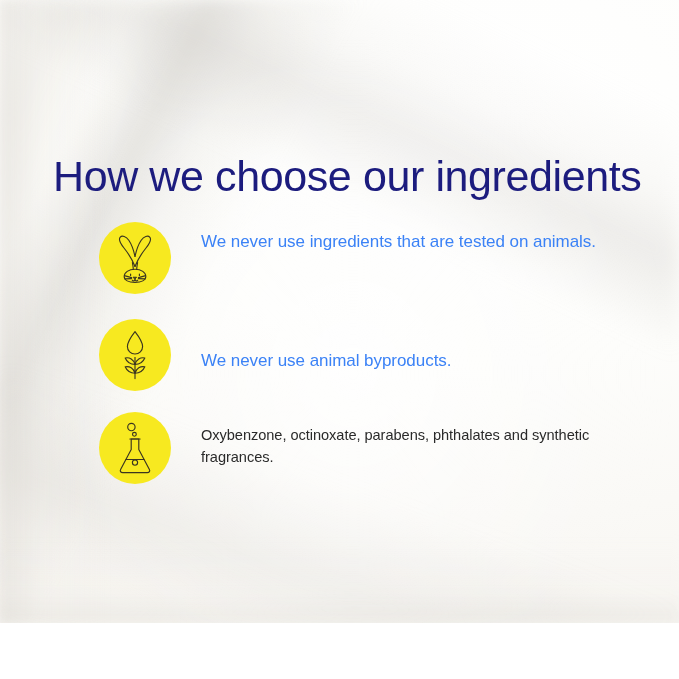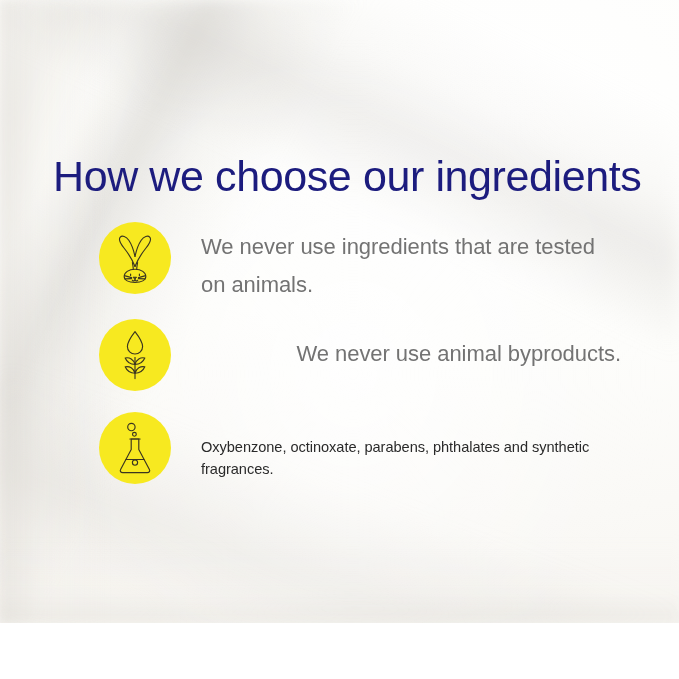--- a/index.html
+++ b/index.html
@@ -140,38 +140,38 @@
   }
 
   .item-text {
     position: absolute;
     left: 102px;
     top: 0;
     width: 420px;
   }
 
   .item-main {
-    font-size: 22px;
-    line-height: 38px;
+    font-size: 17px;
+    line-height: 28px;
     font-weight: 400;
-    color: #737373;
+    color: #3b82f6;
     letter-spacing: -0.05px;
   }
 
   .item-sub {
-    margin-top: 20px;
+    margin-top: 8px;
     font-size: 14.6px;
     line-height: 22px;
     font-weight: 400;
     color: #2a2a2a;
     letter-spacing: -0.05px;
   }
 
   .item-0 .item-text { top: 6px; }
-  .item-1 .item-text { top: 16px; text-align: right; }
+  .item-1 .item-text { top: 28px; }
   .item-2 .item-text { top: 4px; }
 </style>
 </head>
 <body>
 
 <div id="infographic">
 
   <div class="bg-layer bg-base"></div>
   <div class="bg-layer bg-fold-tl"></div>
   <div class="bg-layer bg-fold-tl2"></div>

